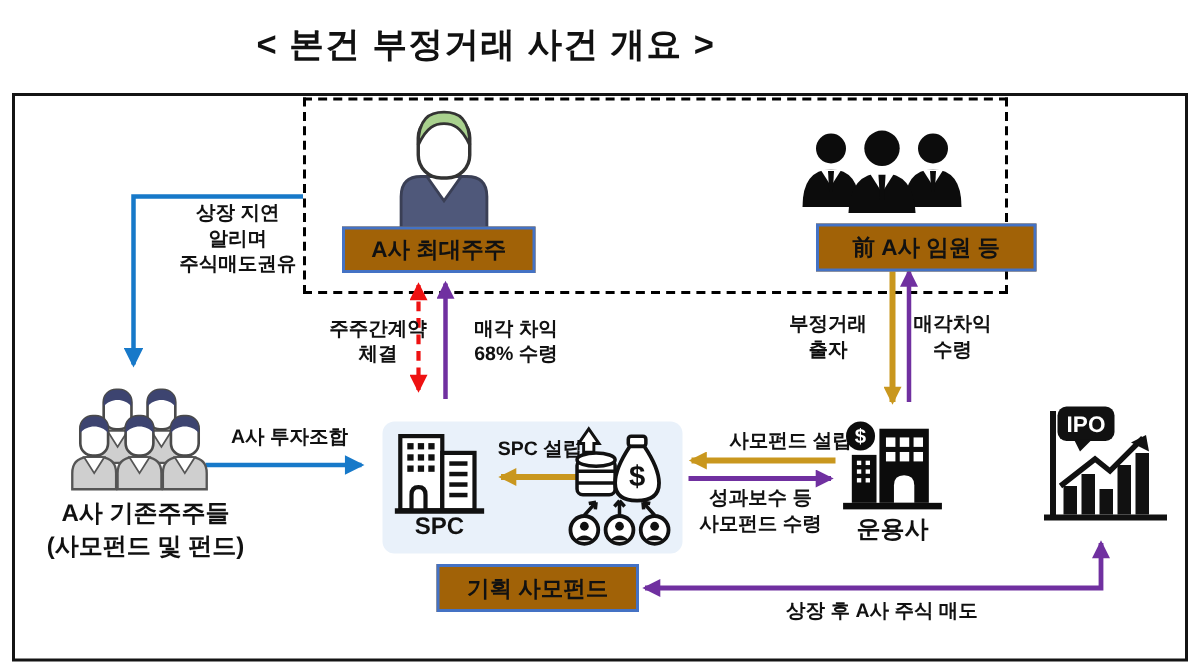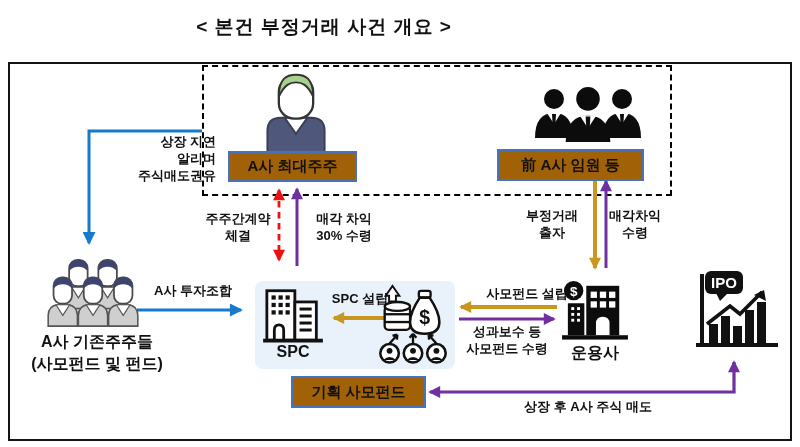--- a/index.html
+++ b/index.html
@@ -1,24 +1,24 @@
 <!DOCTYPE html>
 <html><head>
 <meta charset="utf-8">
 <style>
   html,body{margin:0;padding:0;background:#fff;}
   body{width:800px;height:447px;position:relative;overflow:hidden;
        font-family:"Liberation Sans","DejaVu Sans",sans-serif;color:#111;}
   .abs{position:absolute;}
-  #title{left:0;top:14px;width:648px;text-align:center;font-size:19px;font-weight:bold;letter-spacing:1px;}
+  #title{left:0;top:14px;width:648px;text-align:center;font-size:23px;font-weight:bold;letter-spacing:1px;}
   #frame{left:8px;top:62px;width:780px;height:375px;border:2px solid #141414;background:#fff;}
   #conspiracy-box{left:202px;top:65px;width:466px;height:127px;border:2px dashed #000;}
   #panel{left:255px;top:281px;width:200px;height:88px;background:#e9f1fa;border-radius:8px;}
   .lbl{font-size:13px;font-weight:bold;line-height:1.3;white-space:pre-line;text-align:center;}
-  .lbl.left{text-align:right;}
+  .lbl.left{text-align:center;}
   .box{background:#a16207;border:2px solid #4472c4;display:flex;align-items:center;justify-content:center;
        font-size:15px;font-weight:bold;white-space:nowrap;}
   .name{font-size:16px;font-weight:bold;text-align:center;white-space:nowrap;}
   svg{display:block;}
   #arrows{left:0;top:0;width:800px;height:447px;pointer-events:none;}
 </style>
 </head>
 <body>
 
 <div class="abs" id="title">&lt; 본건 부정거래 사건 개요 &gt;</div>
@@ -68,21 +68,21 @@
       <circle cx="0" cy="-23" r="10" fill="#0c0c0c"></circle>
       <path d="M-19,16 Q-19,-9 0,-9 Q19,-9 19,16 Z" fill="#0c0c0c"></path>
       <path d="M-7,-9 L0,2 L7,-9 Z" fill="#fff"></path>
       <path d="M-2,-8 L2,-8 L1.2,6 L-1.2,6 Z" fill="#0c0c0c"></path>
     </g>
   </defs>
   <use href="#exec" transform="translate(22,42)"></use>
   <use href="#exec" transform="translate(90,42)"></use>
   <use href="#exec" transform="translate(56,46) scale(1.18)"></use>
 </svg>
-<div class="abs box" style="left:497px;top:149px;width:143px;height:28px">前 A사 임원 등</div>
+<div class="abs box" style="left:544px;top:149px;width:143px;height:28px">前 A사 임원 등</div>
 
 <div class="abs lbl left" style="left:101px;top:134px;width:115px">상장 지연
 알리며
 주식매도권유</div>
 
 <svg class="abs" style="left:46px;top:256px" width="94" height="76" viewBox="0 0 96 78">
   <defs>
     <g id="sh">
       <path d="M-15,36 L-15,25 Q-15,15 -5,14 L5,14 Q15,15 15,25 L15,36 Z" fill="#cfcfcf" stroke="#555" stroke-width="1.6"></path>
       <path d="M-7,14 L0,25 L7,14 Z" fill="#fff" stroke="#555" stroke-width="1.2"></path>
@@ -93,24 +93,24 @@
   <use href="#sh" transform="translate(33,18)"></use>
   <use href="#sh" transform="translate(63,18)"></use>
   <use href="#sh" transform="translate(17,36)"></use>
   <use href="#sh" transform="translate(48,36)"></use>
   <use href="#sh" transform="translate(79,36)"></use>
 </svg>
 <div class="abs name" style="left:6px;top:332px;width:182px">A사 기존주주들</div>
 <div class="abs name" style="left:6px;top:354px;width:182px">(사모펀드 및 펀드)</div>
 <div class="abs lbl" style="left:138px;top:283px;width:110px">A사 투자조합</div>
 
-<div class="abs lbl" style="left:195px;top:211px;width:86px">주주간계약
+<div class="abs lbl" style="left:209px;top:211px;width:86px">주주간계약
 체결</div>
 <div class="abs lbl" style="left:301px;top:211px;width:86px">매각 차익
-30% 수령</div>
+68% 수령</div>
 
 <svg class="abs" style="left:263px;top:287px" width="60" height="56" viewBox="0 0 64 60">
   <rect x="4" y="4" width="30" height="53" fill="#fff" stroke="#111" stroke-width="3"></rect>
   <g fill="#111">
     <rect x="9" y="9" width="4.5" height="4.5"></rect>
       <rect x="16.5" y="9" width="4.5" height="4.5"></rect>
       <rect x="24" y="9" width="4.5" height="4.5"></rect>
     <rect x="9" y="17" width="4.5" height="4.5"></rect>
       <rect x="16.5" y="17" width="4.5" height="4.5"></rect>
       <rect x="24" y="17" width="4.5" height="4.5"></rect>

